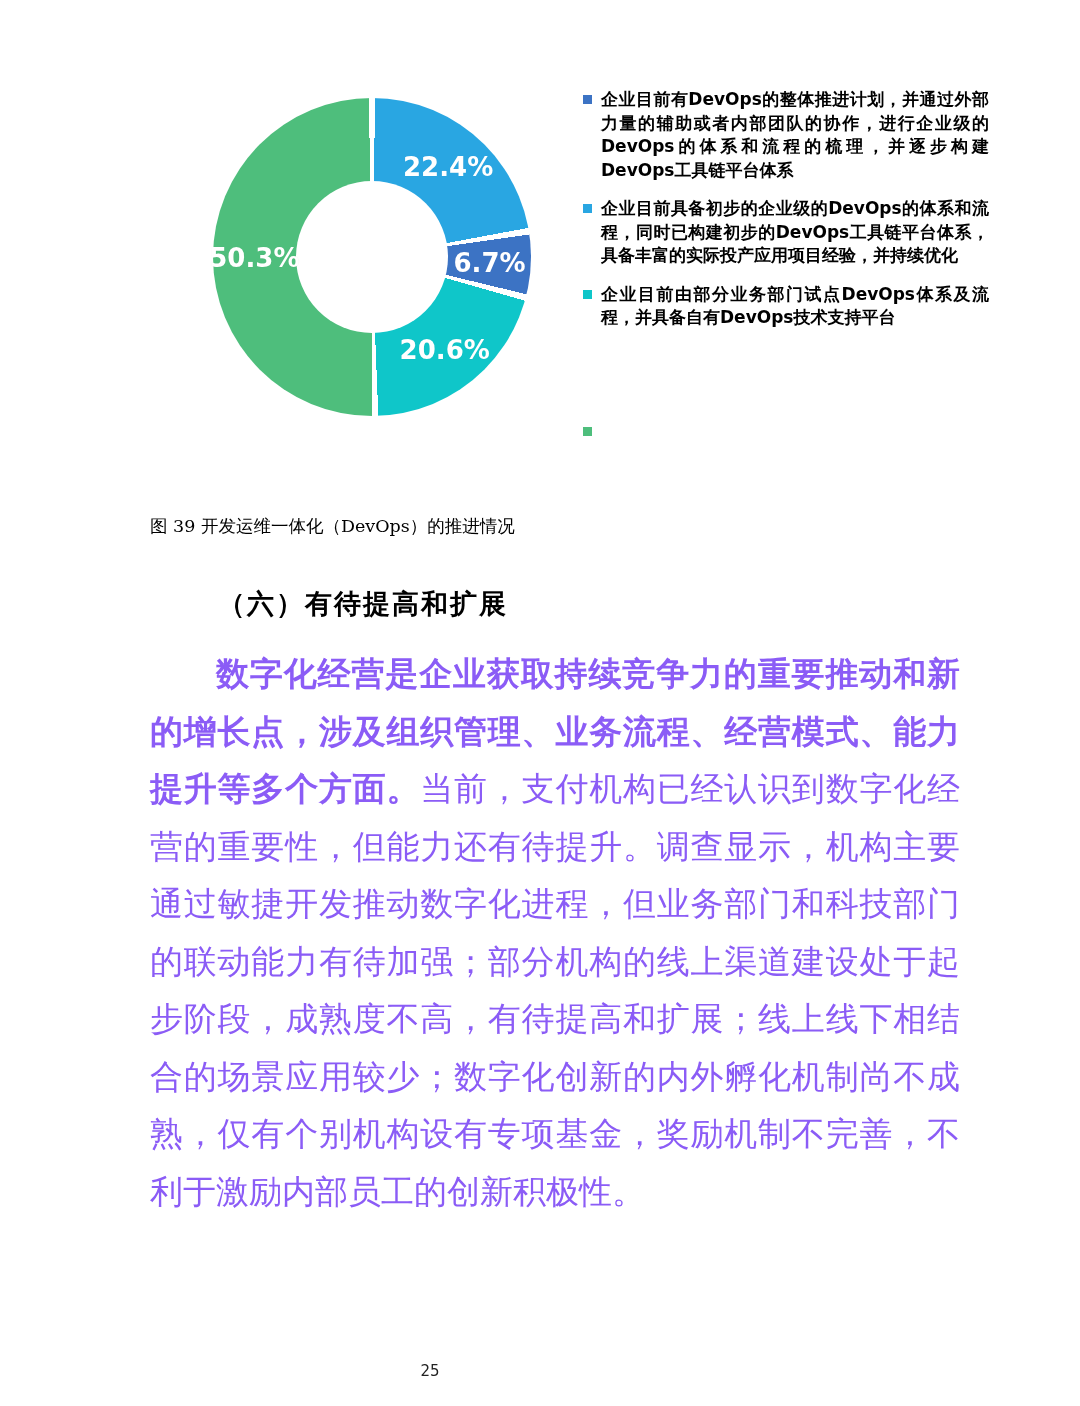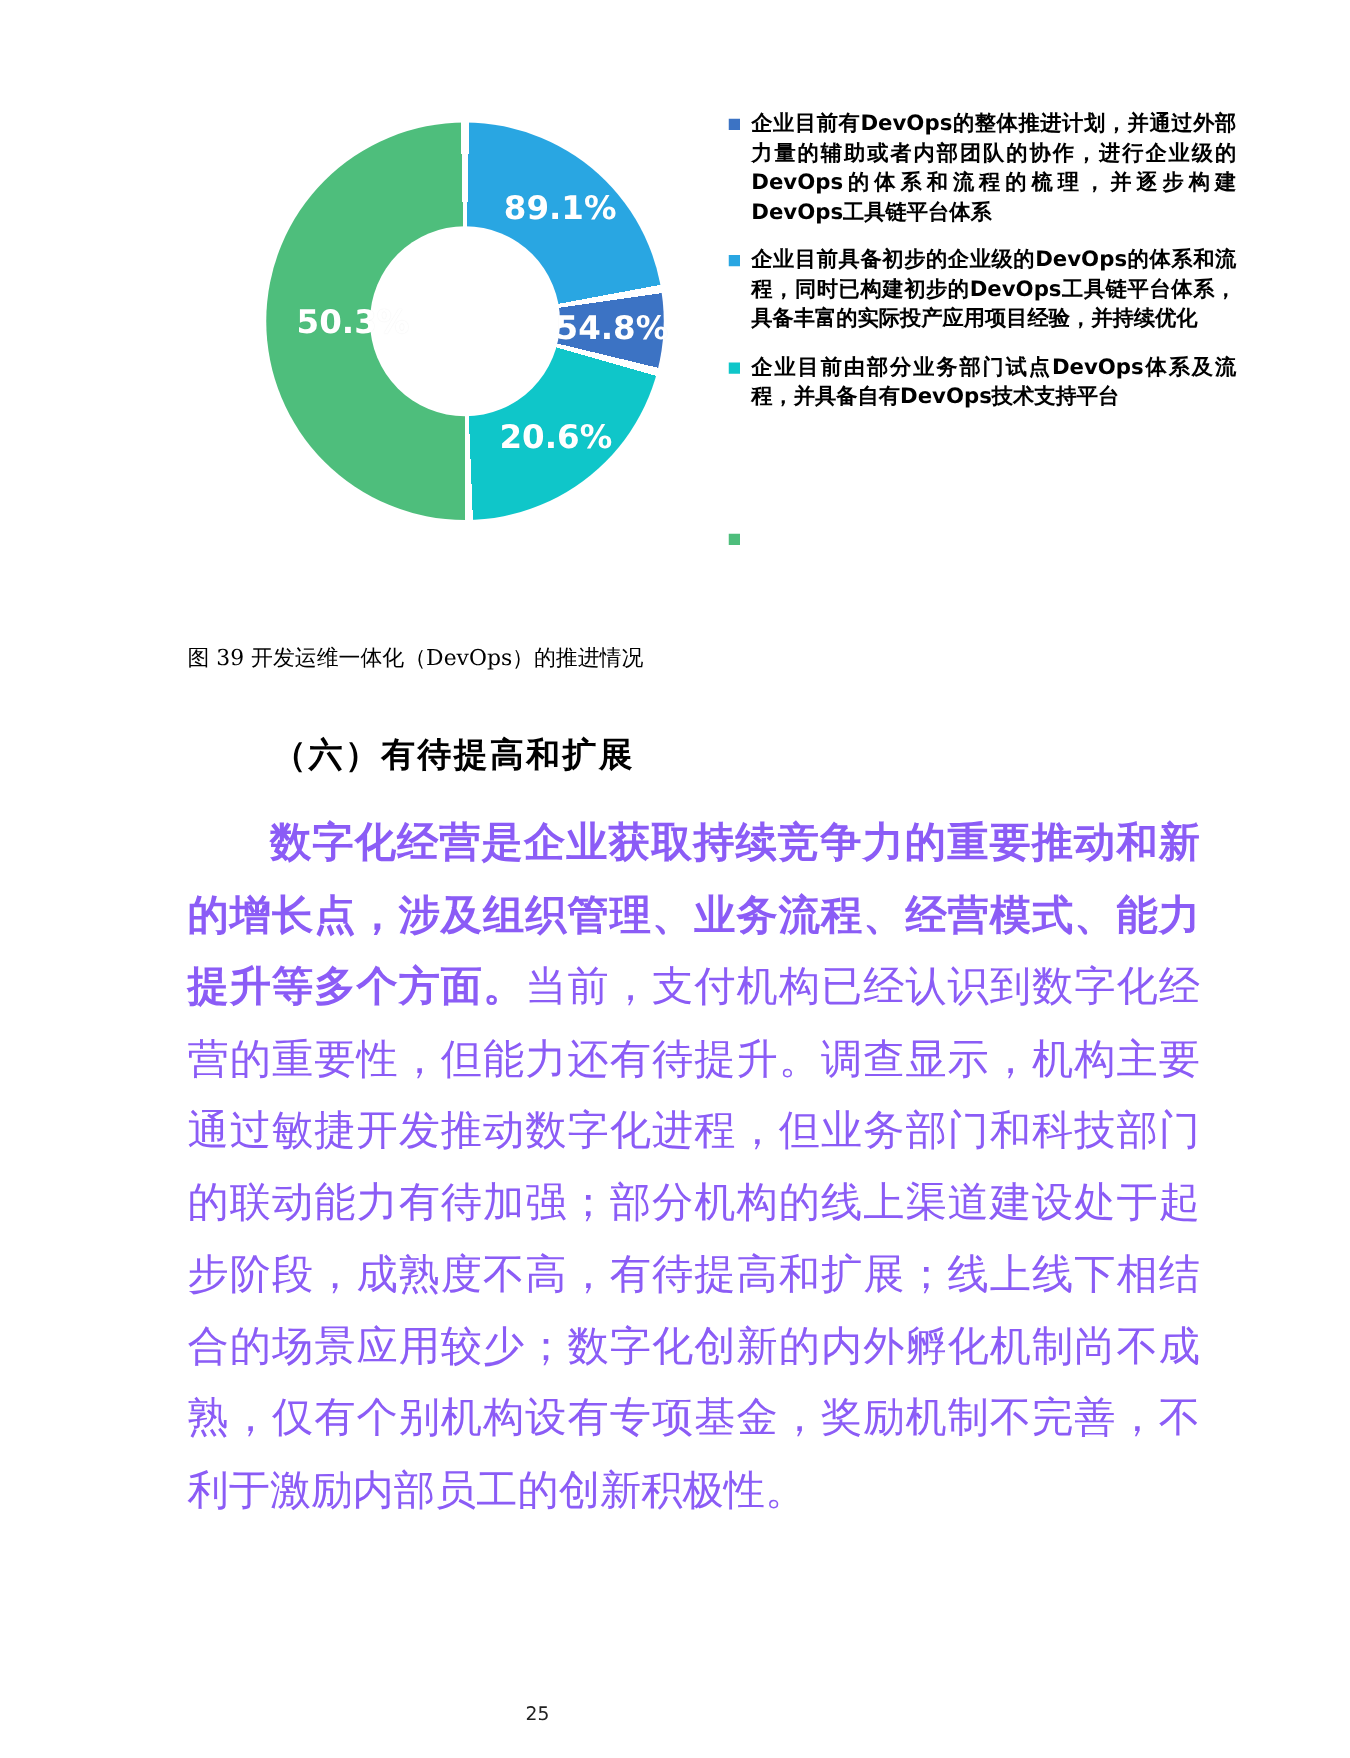--- a/index.html
+++ b/index.html
@@ -104,24 +104,24 @@
     color:#222;
   }
 </style>
 </head>
 <body>
 
 <div class="page">
 
   <div class="donut" style="background: conic-gradient(rgb(255, 255, 255) 0deg, rgb(255, 255, 255) 1.2deg, rgb(41, 166, 226) 1.2deg, rgb(41, 166, 226) 79.44deg, rgb(255, 255, 255) 79.44deg, rgb(255, 255, 255) 80.64deg, rgb(255, 255, 255) 80.64deg, rgb(255, 255, 255) 81.84deg, rgb(60, 115, 196) 81.84deg, rgb(60, 115, 196) 103.56deg, rgb(255, 255, 255) 103.56deg, rgb(255, 255, 255) 104.76deg, rgb(255, 255, 255) 104.76deg, rgb(255, 255, 255) 105.96deg, rgb(15, 198, 201) 105.96deg, rgb(15, 198, 201) 177.72deg, rgb(255, 255, 255) 177.72deg, rgb(255, 255, 255) 178.92deg, rgb(255, 255, 255) 178.92deg, rgb(255, 255, 255) 180.12deg, rgb(78, 190, 124) 180.12deg, rgb(78, 190, 124) 358.8deg, rgb(255, 255, 255) 358.8deg, rgb(255, 255, 255) 360deg);">
     <div class="donut-hole"></div>
-  <span class="pct-label" style="left: 235.133px; top: 69.291px;">89.1%</span>
-      <span class="pct-label" style="left: 276.529px; top: 164.543px;">54.8%</span>
+  <span class="pct-label" style="left: 235.133px; top: 69.291px;">22.4%</span>
+      <span class="pct-label" style="left: 276.529px; top: 164.543px;">6.7%</span>
       <span class="pct-label" style="left: 231.697px; top: 251.515px;">20.6%</span>
-      <span class="pct-label" style="left: 41.3452px; top: 160.109px; margin-left: 28px;">50.3%</span>
+      <span class="pct-label" style="left: 41.3452px; top: 160.109px;">50.3%</span>
     </div>
 
   <ul class="legend">
     <li class="gap-sm">
       <span class="legend-swatch" style="background: rgb(60, 115, 196);"></span>
       <span>企业目前有DevOps的整体推进计划，并通过外部力量的辅助或者内部团队的协作，进行企业级的DevOps的体系和流程的梳理，并逐步构建DevOps工具链平台体系</span>
     </li>
     <li class="gap-sm">
       <span class="legend-swatch" style="background: rgb(41, 166, 226);"></span>
       <span>企业目前具备初步的企业级的DevOps的体系和流程，同时已构建初步的DevOps工具链平台体系，具备丰富的实际投产应用项目经验，并持续优化</span>

